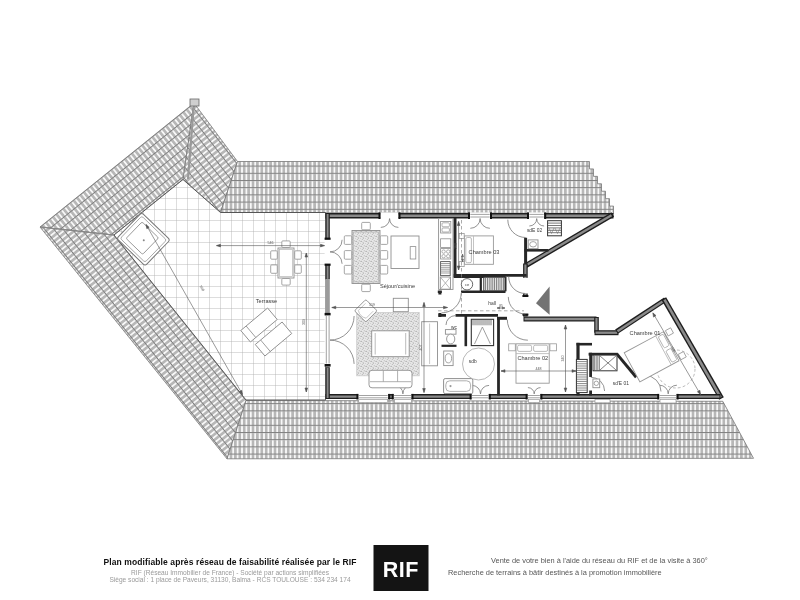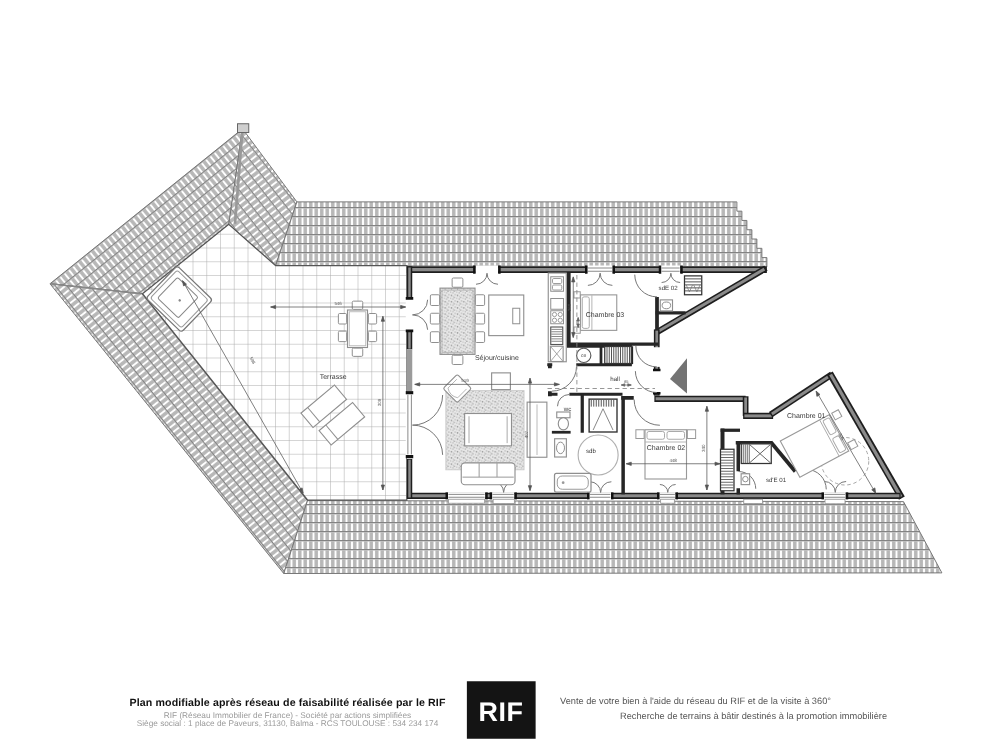--- a/index.html
+++ b/index.html
@@ -502,15 +502,15 @@
 <text x="400.8" y="576.5" font-size="21.5" font-weight="bold" fill="#ffffff" text-anchor="middle" letter-spacing="0.5">RIF</text>
 </svg>
 
 <div class="abs" style="left:30px;top:557px;width:400px;text-align:center;">
   <div style="font-size:8.5px;font-weight:bold;color:#111;letter-spacing:0.1px;">Plan modifiable après réseau de faisabilité réalisée par le RIF</div>
   <div style="font-size:6.6px;color:#9a9a9a;margin-top:1.5px;">RIF (Réseau  Immobilier de France)  - Société par actions simplifiées</div>
   <div style="font-size:6.6px;color:#9a9a9a;margin-top:0.5px;">Siège social : 1 place de Paveurs, 31130,  Balma  - RCS TOULOUSE : 534 234 174</div>
 </div>
 
 <div class="abs" style="left:448px;top:552.5px;width:340px;">
-  <div style="font-size:7.4px;color:#555;margin-top:3.2px;">Vente de votre bien à l'aide du réseau du RIF et de la visite à 360°</div>
-  <div style="font-size:7.4px;color:#555;margin-top:3.2px;margin-left:48px;">Recherche de terrains à bâtir destinés à la promotion immobilière</div>
+  <div style="font-size:7.4px;color:#555;margin-top:3.2px;margin-left:43px;">Vente de votre bien à l'aide du réseau du RIF et de la visite à 360°</div>
+  <div style="font-size:7.4px;color:#555;margin-top:3.2px;">Recherche de terrains à bâtir destinés à la promotion immobilière</div>
 </div>
 
 </body></html>

